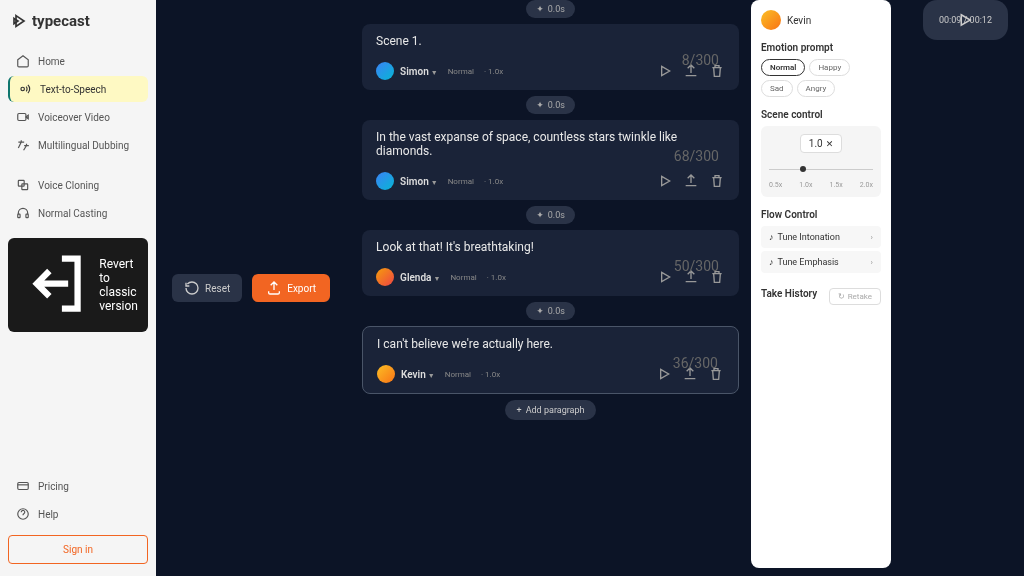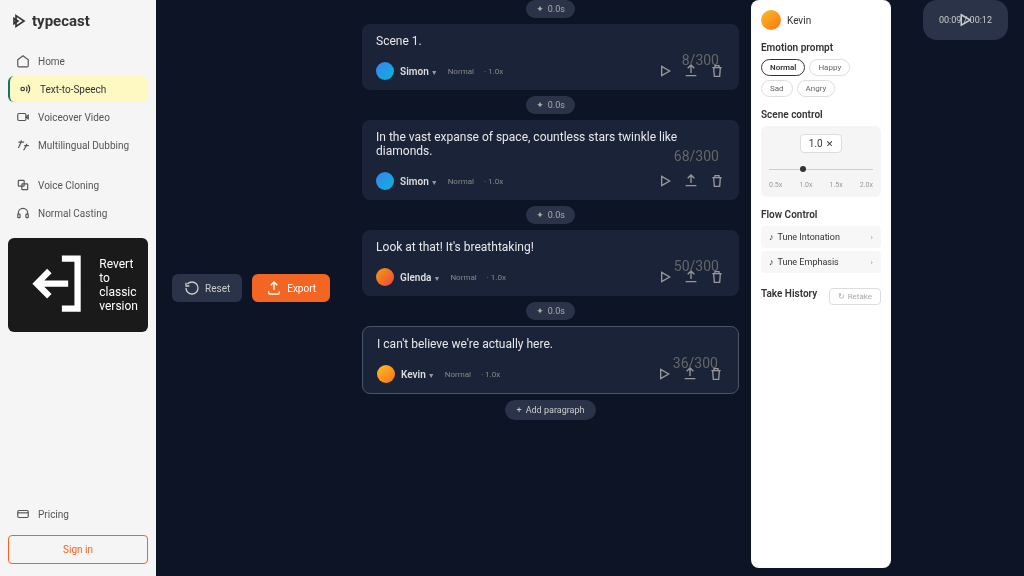--- a/index.html
+++ b/index.html
@@ -139,20 +139,29 @@
   <div class="sidebar-bottom">
     <div class="nav-item">
       <span class="nav-icon">
           <svg viewBox="0 0 24 24" fill="none" stroke="currentColor" stroke-width="2">
             <rect x="3" y="6" width="18" height="12" rx="2"></rect>
             <path d="M3 10h18"></path>
           </svg>
         </span>
       <span>Pricing</span>
     </div>
+    <div class="nav-item">
+      <span class="nav-icon">
+          <svg viewBox="0 0 24 24" fill="none" stroke="currentColor" stroke-width="2">
+            <circle cx="12" cy="12" r="9"></circle>
+            <path d="M9 9a3 3 0 115 2c-1 1-2 1-2 3M12 18h0"></path>
+          </svg>
+        </span>
+      <span>Help</span>
+    </div>
     <div class="signin-btn">
       <span>Sign in</span>
     </div>
   </div>
 </div>
 
 <div class="main">
   <div class="topbar">
     <div class="reset-btn">
       <span class="icon-btn">

